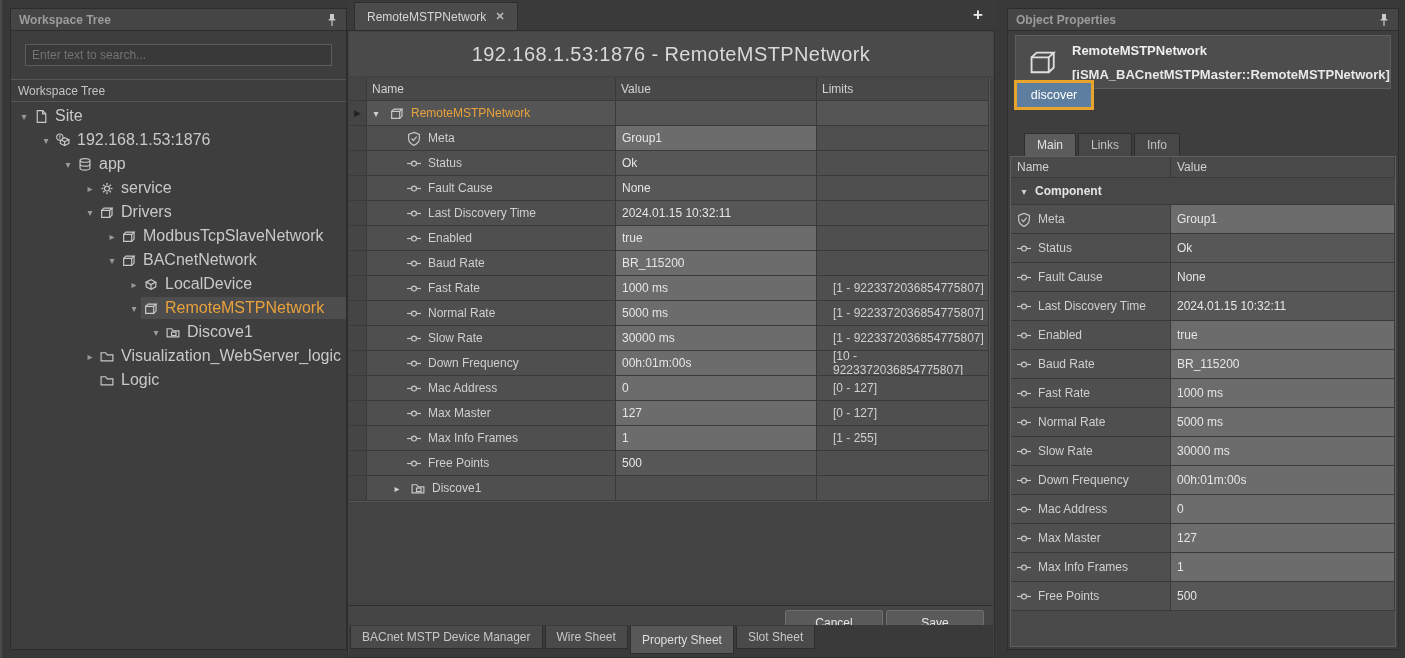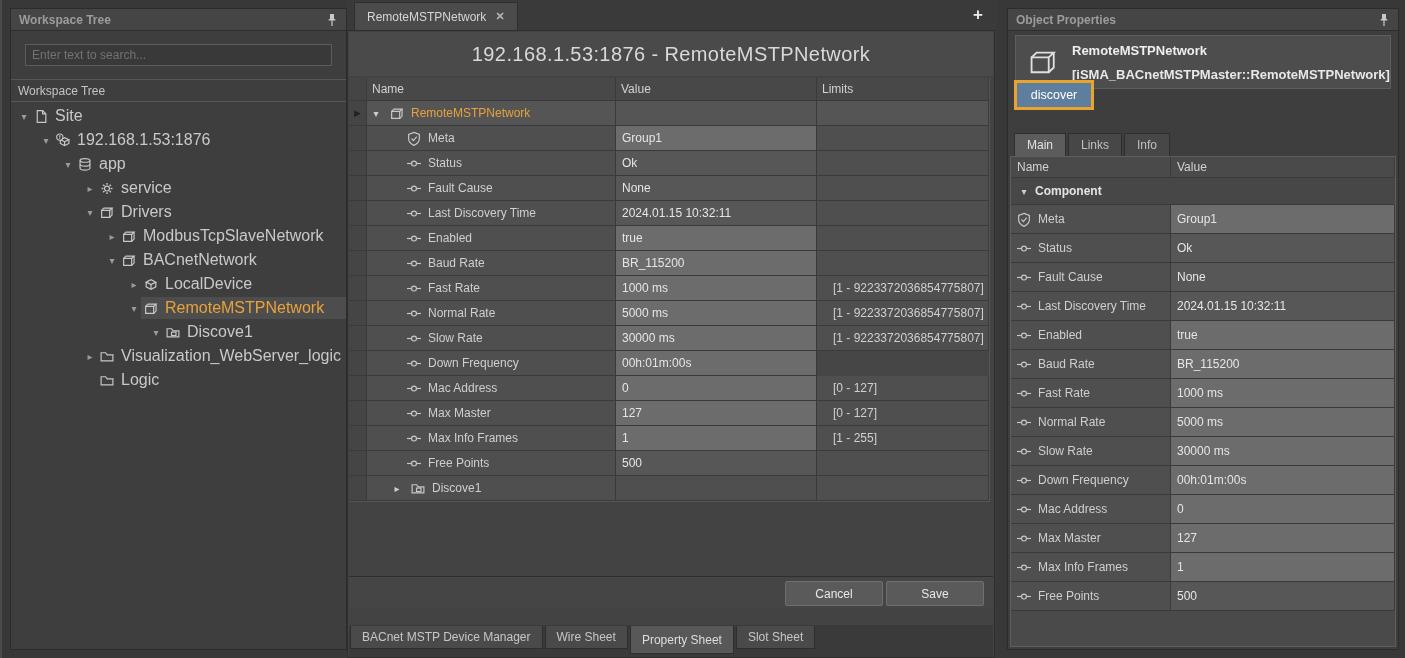--- a/index.html
+++ b/index.html
@@ -48,37 +48,37 @@
   .limits-cell { background:#4f4f4f; padding-left:16px; font-size:12px; color:#d0d0d0; }
   .pt-row.grp .name-cell, .pt-row.grp .value-cell, .pt-row.grp .limits-cell { background:#4f4f4f; }
   .pt-row.grp.sel .name-cell, .pt-row.grp.sel .value-cell, .pt-row.grp.sel .limits-cell { background:#555555; }
   .row-exp { width:14px; flex:0 0 14px; text-align:center; font-size:10px; color:#cfcfcf; }
   .row-icon { width:16px; height:15px; flex:0 0 16px; display:inline-flex; }
   .row-name { font-size:12px; color:#cfcfcf; white-space:nowrap; }
   .row-name.orange { color:#e9a23b; }
   .ind { display:inline-block; flex:0 0 15px; width:15px; }
   .ind-sm { display:inline-block; flex:0 0 10px; width:10px; }
 
-  #button-bar { position:absolute; left:1px; right:1px; bottom:48px; height:33px; background:#454545; border-top:1px solid #2e2e2e; }
+  #button-bar { position:absolute; left:1px; right:1px; bottom:19px; height:33px; background:#454545; border-top:1px solid #2e2e2e; }
   .cs-btn { position:absolute; top:4px; width:98px; height:25px; background:#5a5a5a; border:1px solid #6f6f6f; border-radius:2px; color:#e8e8e8; font-size:12px; display:flex; align-items:center; justify-content:center; cursor:pointer; }
   #btn-cancel { right:110px; }
   #btn-save { right:9px; }
   #bottom-tabs { position:absolute; left:1px; right:1px; bottom:0; height:32px; background:#3a3a3a; display:flex; align-items:flex-start; gap:2px; padding:1px 0 0 1px; }
   .b-tab { background:#4a4a4a; border:1px solid #2e2e2e; border-top:none; height:23px; display:flex; align-items:center; padding:0 11px; font-size:12px; color:#c6c6c6; cursor:pointer; white-space:nowrap; }
   .b-tab.active { background:#585858; height:28px; color:#dedede; }
 
   
   #right-panel { position:absolute; left:1005px; top:8px; width:392px; height:642px; background:#3e3e3e; border:1px solid #2c2c2c; }
   #obj-info { position:absolute; left:7px; top:26px; right:7px; height:54px; background:#4d4d4d; border:1px solid #5e5e5e; display:flex; align-items:center; gap:12px; padding:0 10px; }
   #obj-info .obj-icon { width:34px; height:32px; flex:0 0 34px; }
   #obj-info .obj-lines { display:flex; flex-direction:column; gap:1px; }
   #obj-info .obj-name { font-size:13px; font-weight:bold; color:#efefef; }
   #obj-info .obj-type { font-size:13px; font-weight:bold; color:#e8e8e8;margin-top:8px; }
   #discover-btn { position:absolute; left:6px; top:71px; width:80px; height:30px; background:#5d7e9e; border:3px solid #e9a42c; color:#ffffff; font-size:12.5px; display:flex; align-items:center; justify-content:center; cursor:pointer; font-family:"Liberation Sans", sans-serif; }
-  #rp-tabs { position:absolute; left:6px; top:124px; height:23px; display:flex; gap:2px; }
+  #rp-tabs { position:absolute; left:16px; top:124px; height:23px; display:flex; gap:2px; }
   .rp-tab { background:#474747; border:1px solid #2e2e2e; border-bottom:none; padding:0 12px; font-size:12px; color:#c0c0c0; display:flex; align-items:center; cursor:pointer; }
   .rp-tab.active { background:#5c5c5c; color:#e2e2e2; }
   #rp-table { position:absolute; left:2px; right:2px; top:147px; bottom:2px; background:#4a4a4a; border:1px solid #5e5e5e; }
   .rp-header { display:grid; grid-template-columns:160px 1fr; height:21px; background:#4a4a4a; }
   .rp-header > div { border-right:1px solid #3a3a3a; border-bottom:1px solid #3a3a3a; font-size:12px; color:#d2d2d2; line-height:20px; padding-left:6px; }
   .rp-group { height:27px; background:#474747; border-bottom:1px solid #3a3a3a; display:flex; align-items:center; gap:4px; padding-left:6px; }
   .rp-group .grp-text { font-size:12px; font-weight:bold; color:#e4e4e4; }
   .rp-row { display:grid; grid-template-columns:160px 1fr; height:29px; }
   .rp-cell { border-right:1px solid #3a3a3a; border-bottom:1px solid #3a3a3a; display:flex; align-items:center; overflow:hidden; }
   .rp-name { background:#4f4f4f; gap:6px; padding-left:5px; }
@@ -506,20 +506,21 @@
                     <g fill="none" stroke="#c8c8c8" stroke-width="1.1">
                       <line x1="0.5" y1="7" x2="4.3" y2="7"></line>
                       <circle cx="7" cy="7" r="2.3"></circle>
                       <line x1="9.7" y1="7" x2="13.5" y2="7"></line>
                     </g>
                   </svg>
                 </span>
                 <span class="row-name">Down Frequency</span>
               </div>
               <div class="pt-cell value-cell editable">00h:01m:00s</div>
+              <div class="pt-cell limits-cell">[10 - 9223372036854775807]</div>
             </div>
             <div class="pt-row">
               <div class="pt-cell gutter"></div>
               <div class="pt-cell name-cell">
                 <span class="ind"></span>
                 <span class="ind-sm"></span>
                 <span class="row-icon">
                   <svg viewBox="0 0 14 14" width="100%" height="100%">
                     <g fill="none" stroke="#c8c8c8" stroke-width="1.1">
                       <line x1="0.5" y1="7" x2="4.3" y2="7"></line>

